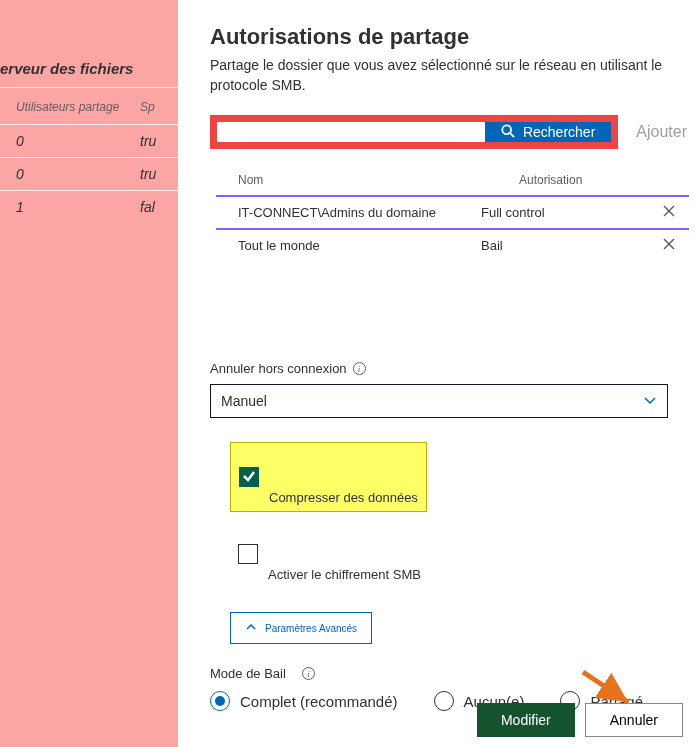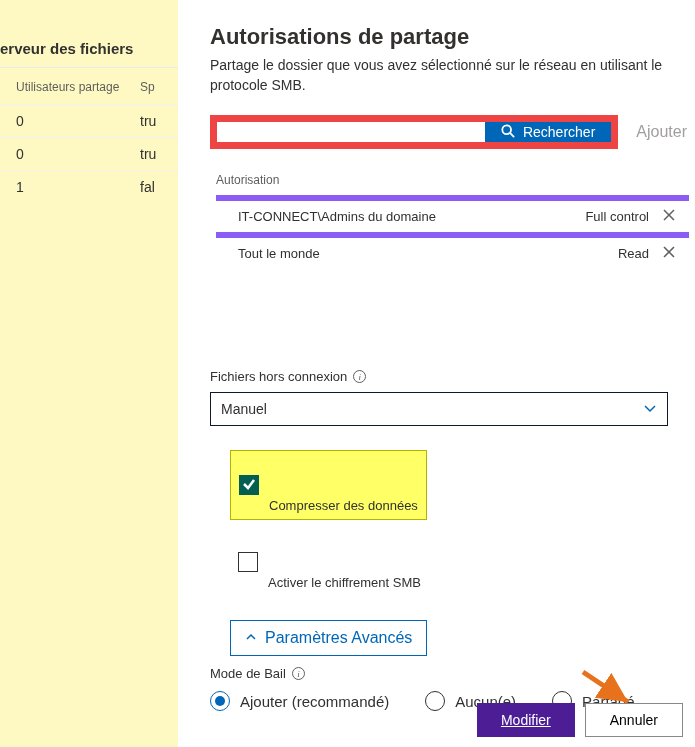--- a/index.html
+++ b/index.html
@@ -1,18 +1,18 @@
 <!DOCTYPE html>
 <html><head>
 <meta charset="utf-8">
 <style>
   * { box-sizing: border-box; margin: 0; padding: 0; }
   html, body { width: 695px; height: 747px; font-family: "Segoe UI", Arial, sans-serif; font-size: 14px; color: #323130; background: #fff; overflow: hidden; }
   .root { display: flex; width: 100%; height: 100%; }
-  .left-pane { width: 178px; background: #fef9c3; padding-top: 40px; border-right: none; }
+  .left-pane { width: 178px; background: #fca5a5; padding-top: 60px; border-right: none; font-style: italic; }
   .left-pane .section-title { font-weight: 600; font-size: 15px; padding: 0 0 10px 0; border-bottom: 1px solid #edebe9; }
   .tbl-head { display: flex; color: #605e5c; font-size: 12px; padding: 12px 0 10px 0; }
   .tbl-head .c1 { width: 140px; padding-left: 16px; }
   .tbl-head .c2 { width: 30px; }
   .tbl-row { display: flex; font-size: 14px; padding: 8px 0; border-top: 1px solid #f3f2f1; }
   .tbl-row .c1 { width: 140px; padding-left: 16px; }
   .tbl-row .c2 { width: 30px; }
 
   .panel { flex: 1; padding: 24px 0 0 32px; position: relative; }
   .panel h1 { font-size: 22px; font-weight: 600; margin-bottom: 6px; }
@@ -23,54 +23,54 @@
   .search-input { flex: 1; border: none; padding: 0 8px; font-size: 14px; outline: none; }
   .search-btn { background: #0067b8; color: #fff; border: none; padding: 0 16px; font-size: 14px; display: flex; align-items: center; gap: 8px; cursor: pointer; }
   .search-btn svg { width: 14px; height: 14px; fill: none; stroke: #fff; stroke-width: 2; }
   .add-btn { color: #a19f9d; background: #fff; border: none; font-size: 16px; padding: 0 8px; cursor: default; }
 
   .perm-head { display: flex; color: #605e5c; font-size: 12px; padding: 10px 0 8px 0; margin: 0 6px; }
   .perm-head .p1 { flex: 1; padding-left: 22px; }
   .perm-head .p2 { width: 130px; }
   .perm-head .p3 { width: 40px; }
 
-  .perm-row { display: flex; font-size: 13px; padding: 8px 0; margin: 0 6px; border-top: 6px solid #8b5cf6; align-items: center; }
+  .perm-row { display: flex; font-size: 13px; padding: 8px 0; margin: 0 6px; border-top: 2px solid #8b5cf6; align-items: center; gap: 38px; }
   .perm-row .p1 { flex: 1; padding-left: 22px; }
-  .perm-row .p2 { width: 130px; text-align: right; }
+  .perm-row .p2 { width: 130px; }
   .perm-row .p3 { width: 40px; color: #605e5c; cursor: pointer; text-align: center; }
   .perm-row .p3 svg { width: 12px; height: 12px; stroke: #605e5c; stroke-width: 1.5; }
 
   .field-label { font-size: 13px; color: #323130; margin-top: 100px; margin-bottom: 8px; display: flex; align-items: center; gap: 6px; }
   .info-icon { width: 13px; height: 13px; border: 1px solid #605e5c; border-radius: 50%; display: inline-flex; align-items: center; justify-content: center; font-size: 9px; color: #605e5c; font-style: italic; font-family: serif; cursor: pointer; }
 
   .select { border: 1px solid #0f172a; height: 34px; width: 458px; display: flex; align-items: center; padding: 14px 10px; justify-content: space-between; cursor: pointer; margin-bottom: 24px; }
   .select svg { width: 14px; height: 14px; stroke: #0067b8; stroke-width: 1.5; fill: none; }
 
   .check-row { display: flex; align-items: center; gap: 10px; padding: 6px 8px; width: fit-content; }
   .check-row.hl { background: #ffff66; border: 1px solid #b3b300; }
   .checkbox { width: 20px; height: 20px; border: 1px solid #323130; display: flex; align-items: center; justify-content: center; cursor: pointer; background: #fff; }
   .checkbox.checked { background: #025f52; border-color: #025f52; }
   .checkbox.checked svg { width: 14px; height: 14px; stroke: #fff; stroke-width: 2.5; fill: none; }
   .check-label { font-size: 13px; margin-top: 41px; }
   .check-group { margin-left: 20px; }
   .check-row2 { margin-top: 14px; margin-left: 28px; display: flex; align-items: center; gap: 10px; position: relative; }
 
-  .adv-toggle { border: 1px solid #0067b8; color: #0067b8; padding: 8px 14px; font-size: 16px; display: inline-flex; align-items: center; gap: 8px; margin-top: 30px; margin-left: 20px; cursor: pointer; background: #fff; }
+  .adv-toggle { border: 1px solid #0067b8; color: #0067b8; padding: 8px 14px; font-size: 10px; display: inline-flex; align-items: center; gap: 8px; margin-top: 30px; margin-left: 20px; cursor: pointer; background: #fff; }
   .adv-toggle svg { width: 12px; height: 12px; stroke: #0067b8; stroke-width: 1.5; fill: none; }
 
-  .lease-label { font-size: 13px; margin-top: 10px; margin-left: 0; display: flex; align-items: center; gap: 6px; }
+  .lease-label { font-size: 13px; margin-top: 22px; margin-left: 0; display: flex; align-items: center; gap: 16px; }
   .radio-group { display: flex; gap: 36px; margin-top: 10px; align-items: center; }
   .radio { display: flex; align-items: center; gap: 10px; cursor: pointer; }
   .radio .circle { width: 20px; height: 20px; border: 1px solid #323130; border-radius: 50%; display: flex; align-items: center; justify-content: center; }
   .radio.sel .circle { border-color: #0067b8; }
   .radio.sel .circle .dot { width: 10px; height: 10px; background: #0067b8; border-radius: 50%; }
   .radio span.lab { font-size: 15px; }
 
   .footer { display: flex; gap: 10px; position: absolute; bottom: 10px; right: 12px; }
-  .btn-primary { background: #4c1d95; color: #fff; border: none; padding: 0 24px; font-size: 14px; cursor: pointer; text-decoration: underline; }
+  .btn-primary { background: #14532d; color: #fff; border: none; padding: 0 24px; font-size: 14px; cursor: pointer; }
   .btn-secondary { background: #fff; border: 1px solid #8a8886; padding: 8px 24px; font-size: 14px; cursor: pointer; }
 
   .arrow { position: absolute; left: 400px; bottom: 40px; width: 60px; height: 40px; pointer-events: none; }
 </style>
 </head>
 <body>
 
 <div class="root">
   <div class="left-pane">
     <div class="section-title">erveur des fichiers</div>
@@ -106,46 +106,47 @@
                 <line x1="10.5" y1="10.5" x2="15" y2="15"></line>
               </svg>
           </span>
           <span>Rechercher</span>
         </button>
       </div>
       <button class="add-btn">Ajouter</button>
     </div>
 
     <div class="perm-head">
+      <div class="p1">Nom</div>
       <div class="p2">Autorisation</div>
       <div class="p3"></div>
     </div>
     <div class="perm-row">
       <div class="p1">IT-CONNECT\Admins du domaine</div>
       <div class="p2">Full control</div>
       <div class="p3">
         <span><svg viewBox="0 0 12 12">
               <line x1="1" y1="1" x2="11" y2="11"></line>
               <line x1="11" y1="1" x2="1" y2="11"></line>
             </svg></span>
       </div>
     </div>
     <div class="perm-row">
       <div class="p1">Tout le monde</div>
-      <div class="p2">Read</div>
+      <div class="p2">Bail</div>
       <div class="p3">
         <span><svg viewBox="0 0 12 12">
               <line x1="1" y1="1" x2="11" y2="11"></line>
               <line x1="11" y1="1" x2="1" y2="11"></line>
             </svg></span>
       </div>
     </div>
 
     <div class="field-label">
-      <span>Fichiers hors connexion</span>
+      <span>Annuler hors connexion</span>
       <span class="info-icon">i</span>
     </div>
     <div class="select">
       <span>Manuel</span>
       <span><svg viewBox="0 0 14 14">
             <polyline points="2,5 7,10 12,5"></polyline>
           </svg></span>
     </div>
 
     <div class="check-group">
@@ -174,21 +175,21 @@
 
     <div class="lease-label">
       <span>Mode de Bail</span>
       <span class="info-icon">i</span>
     </div>
     <div class="radio-group">
       <label class="radio sel">
         <span class="circle">
             <span class="dot"></span>
           </span>
-        <span class="lab">Ajouter (recommandé)</span>
+        <span class="lab">Complet (recommandé)</span>
       </label>
       <label class="radio">
         <span class="circle"></span>
         <span class="lab">Aucun(e)</span>
       </label>
       <label class="radio">
         <span class="circle"></span>
         <span class="lab">Partagé</span>
       </label>
     </div>

